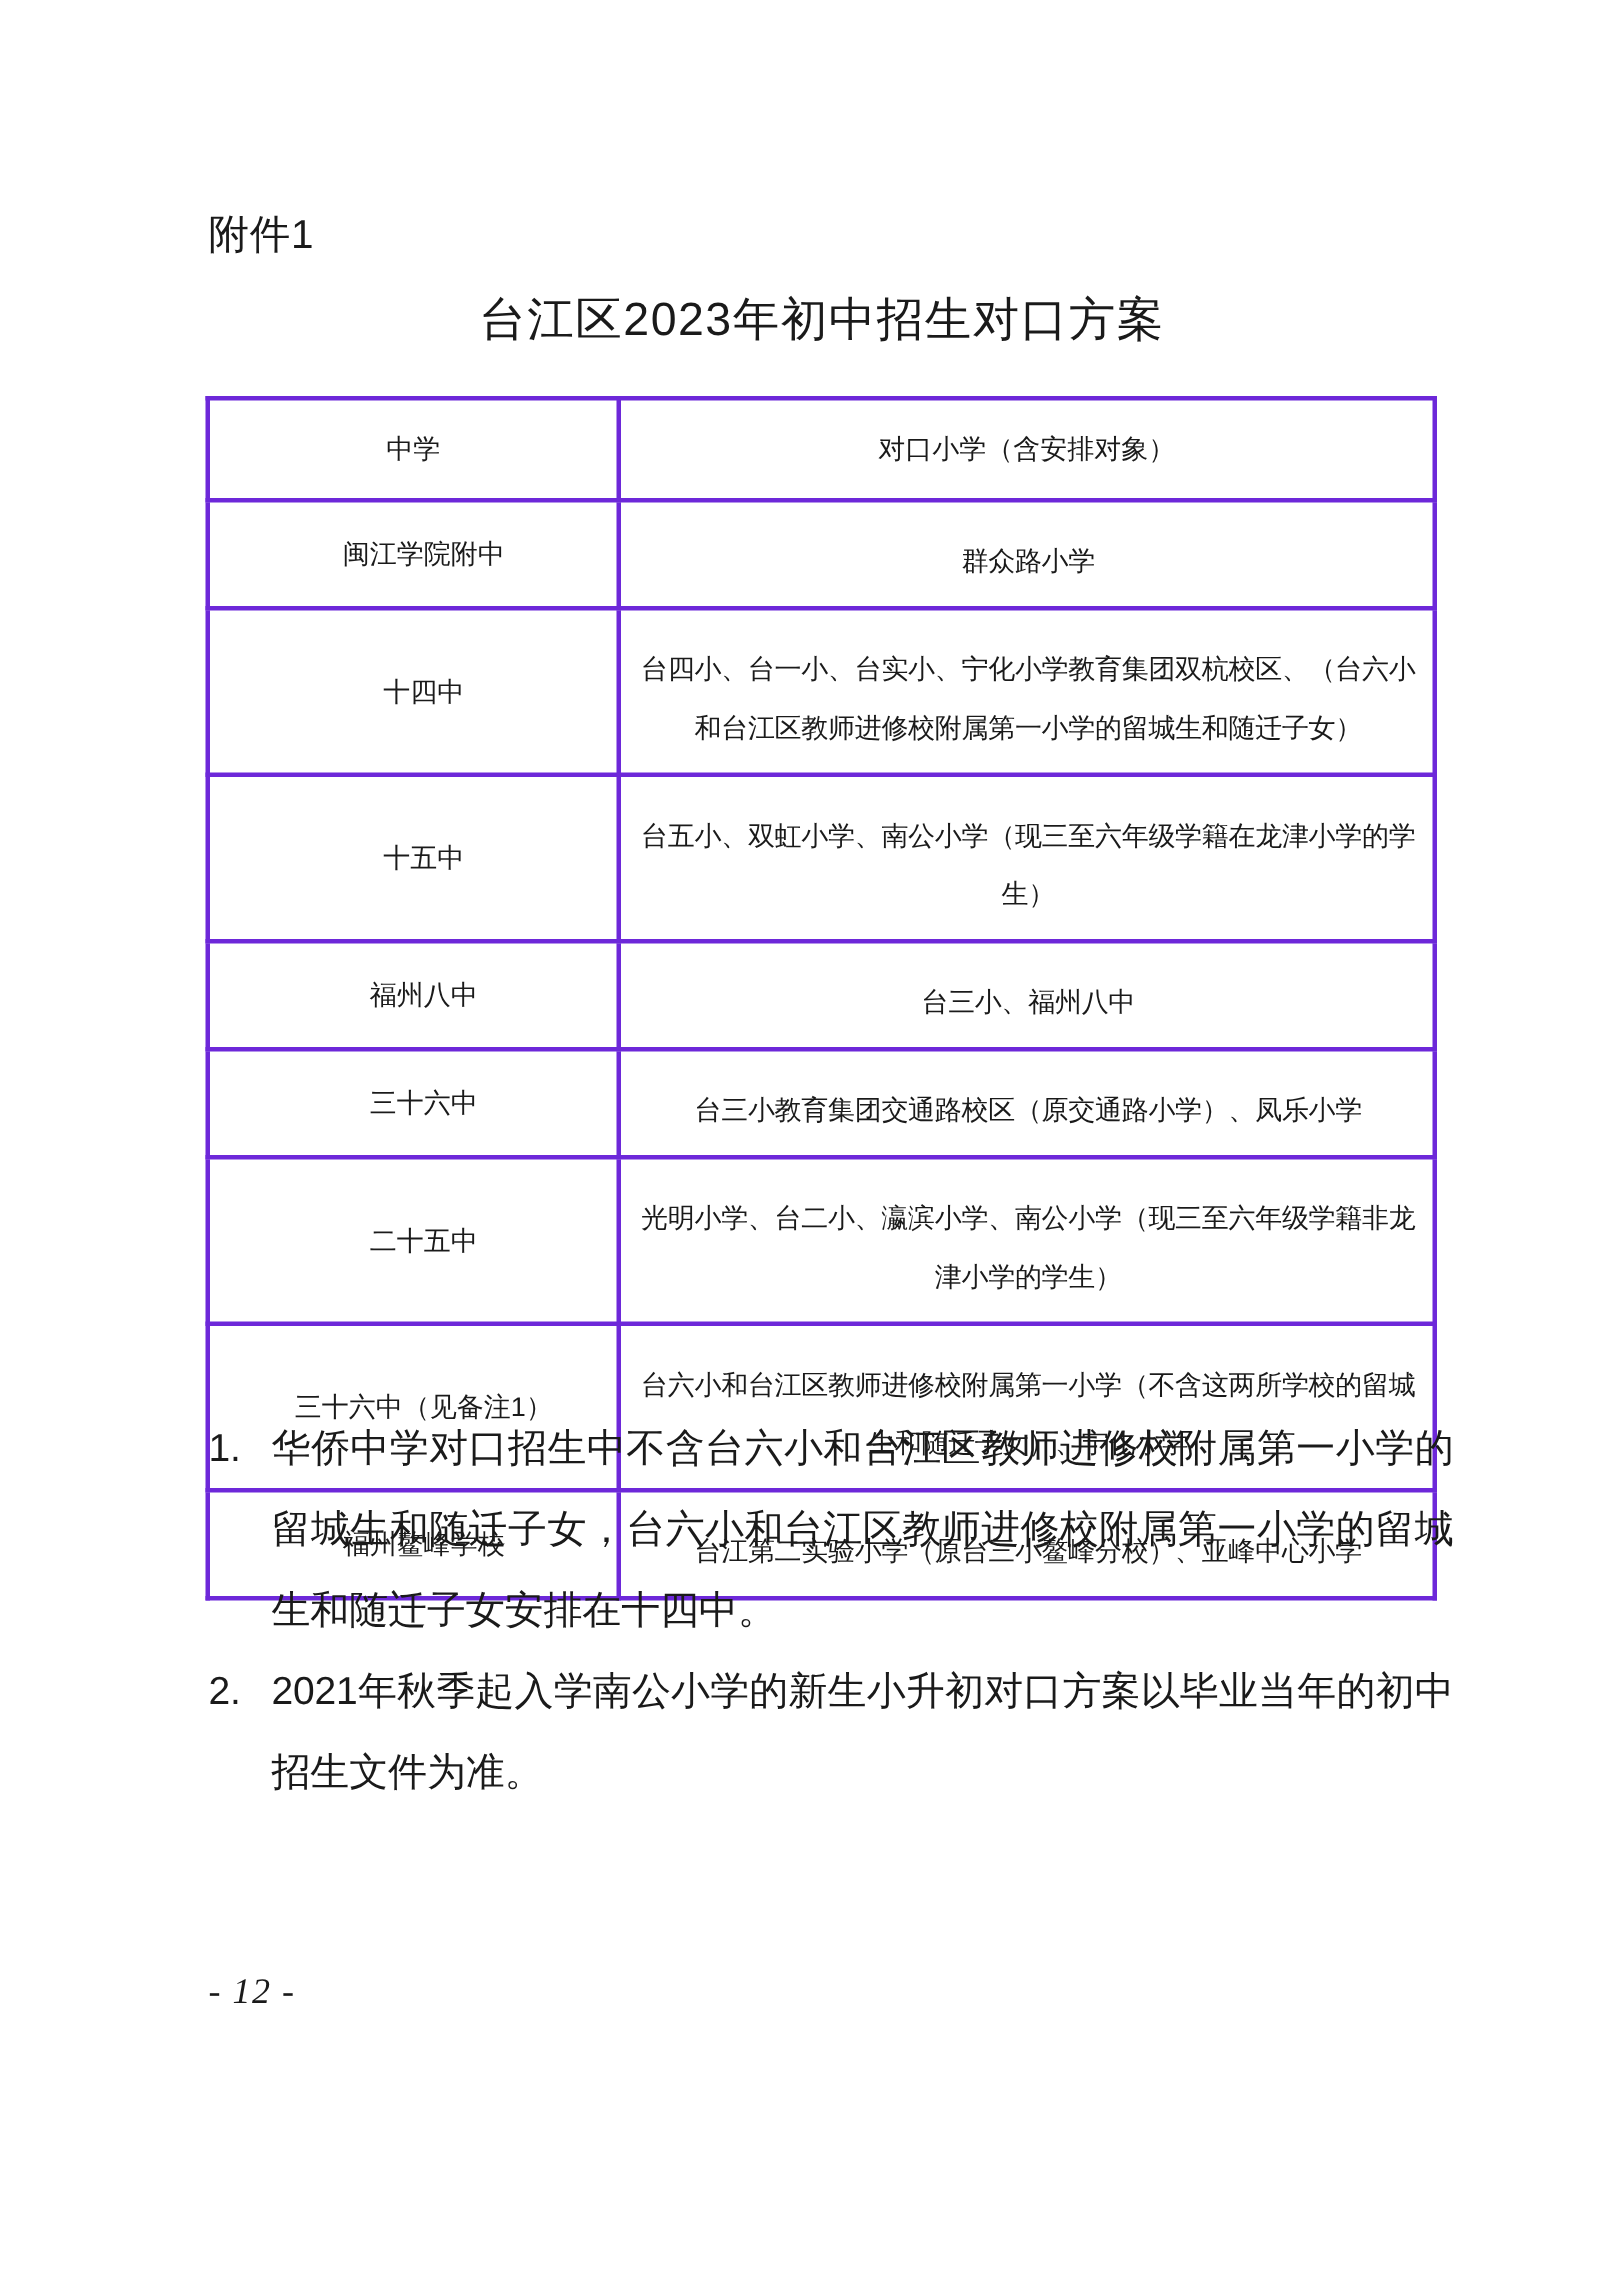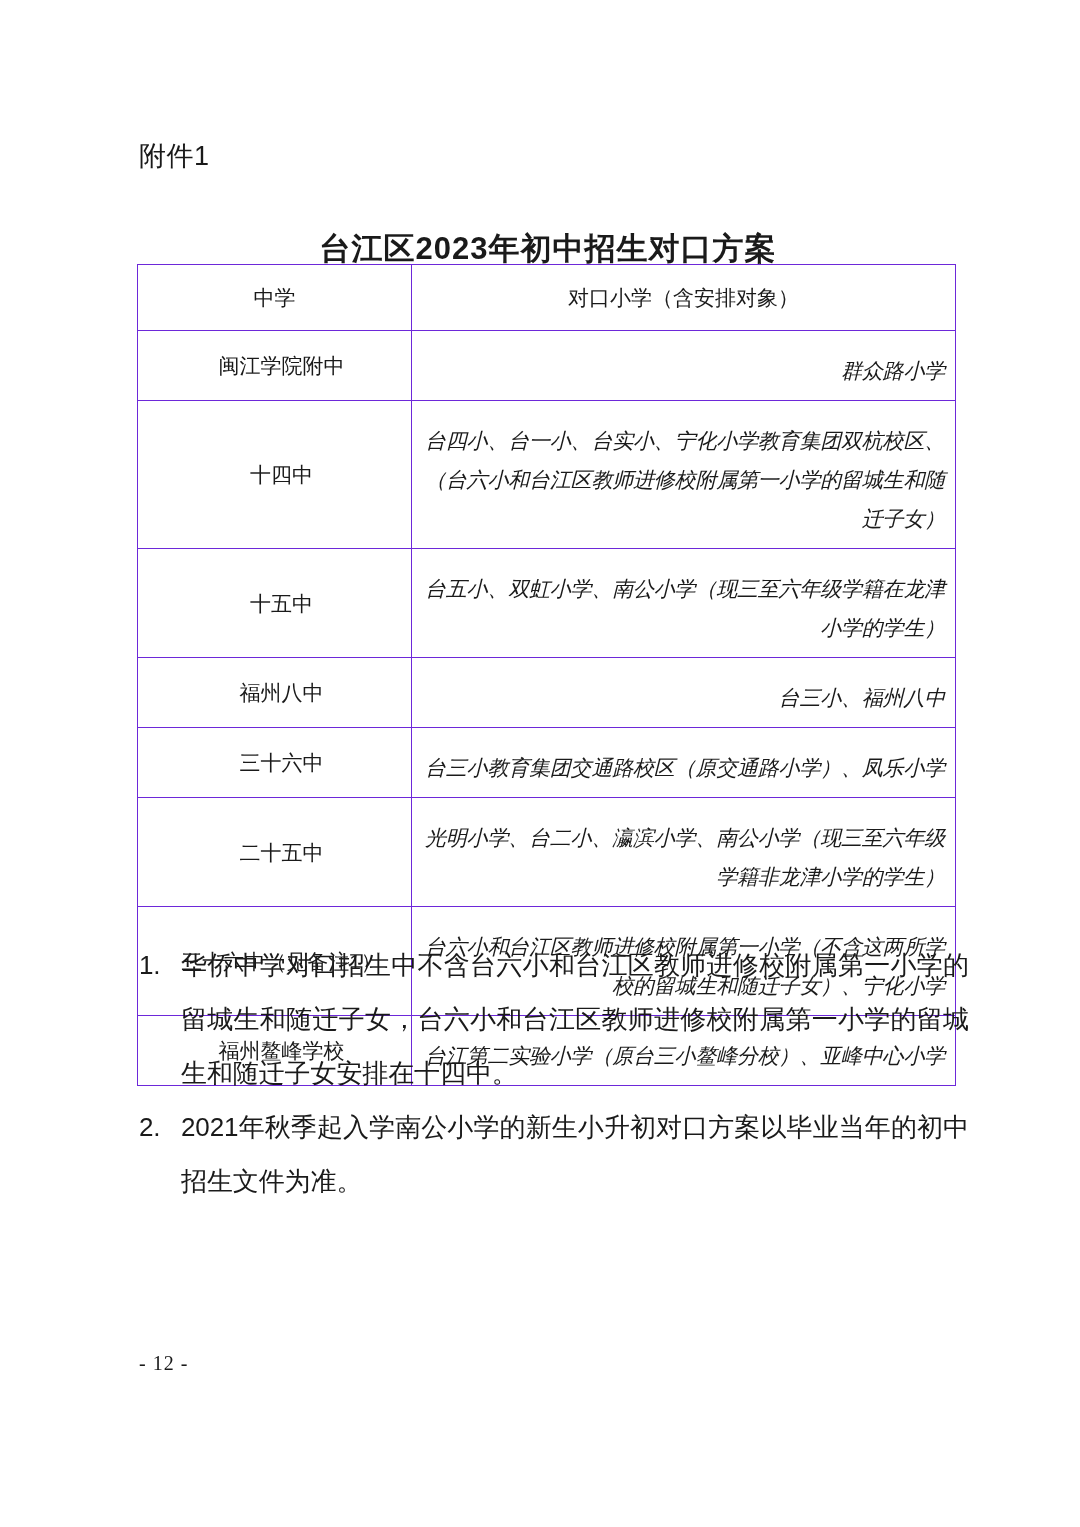--- a/index.html
+++ b/index.html
@@ -37,64 +37,62 @@
   }
 
   
   .doc-title {
     position: absolute;
     left: 0;
     top: 192px;
     width: 1080px;
     text-align: center;
     font-size: 31px;
-    font-weight: 700;
+    font-weight: 400;
     letter-spacing: 1px;
     padding-left: 16px;
     box-sizing: border-box;
-    margin-top: 36px;
   }
 
   
   .table-wrap {
     position: absolute;
     left: 137px;
     top: 264px;
     width: 818px;
   }
   table.plan-table {
     width: 818px;
     border-collapse: collapse;
     table-layout: fixed;
   }
   table.plan-table col.c-school { width: 274px; }
   table.plan-table col.c-primary { width: 544px; }
 
   table.plan-table th,
   table.plan-table td {
-    border: 1px solid #6d28d9;
-    font-size: 21px;
+    border: 3px solid #6d28d9;
+    font-size: 18px;
     line-height: 39px;
     vertical-align: middle;
     font-weight: 400;
   }
   table.plan-table thead th {
     text-align: center;
     padding: 13px 6px;
     font-weight: 400;
   }
   table.plan-table td.school-cell {
     text-align: center;
     padding: 10px 0 10px 14px;
   }
   table.plan-table td.primary-cell {
-    text-align: right;
+    text-align: center;
     padding: 20px 10px 10px 12px;
     letter-spacing: -0.2px;
-    font-style: italic;
   }
 
   
   .notes {
     position: absolute;
     left: 139px;
     top: 938px;
     width: 830px;
   }
   .notes-heading {
@@ -118,25 +116,26 @@
     width: 40px;
     font-size: 26px;
     line-height: 54px;
     text-align: left;
   }
 
   
   .page-number {
     position: absolute;
     left: 139px;
-    top: 1348px;
+    top: 1313px;
     font-family: "Liberation Serif", "DejaVu Serif", serif;
-    font-size: 20px;
+    font-size: 24px;
     line-height: 30px;
     letter-spacing: 1px;
+    font-style: italic;
   }
 </style>
 </head>
 <body>
 
 <div class="page">
 
   <div class="attachment-label">附件1</div>
 
   <div class="doc-title">台江区2023年初中招生对口方案</div>

